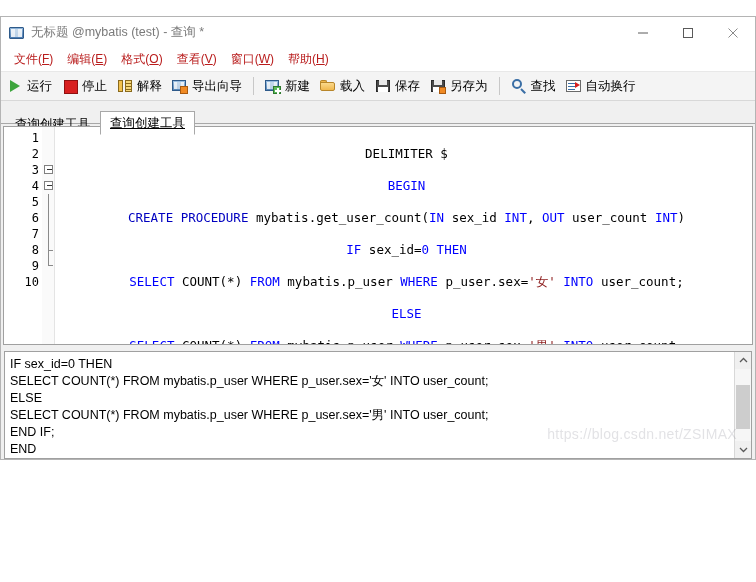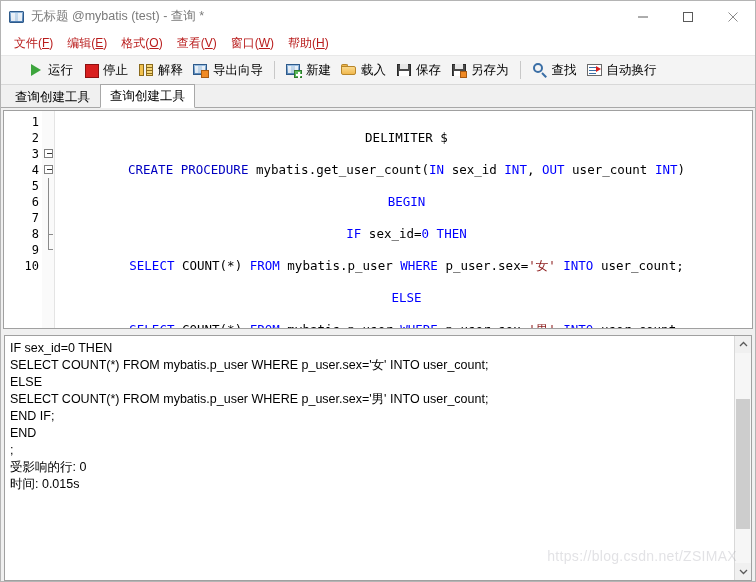--- a/index.html
+++ b/index.html
@@ -4,26 +4,27 @@
 <style>
   * { box-sizing: border-box; }
   html, body {
     margin: 0; padding: 0;
     width: 756px; height: 582px;
     overflow: hidden;
     background: #ffffff;
     font-family: "Liberation Sans", "DejaVu Sans", sans-serif;
   }
   #app {
-    width: 756px; height: 582px;
+    width: 756px; height: 444px;
     position: relative;
     background: #f0f0f0;
     border: 1px solid #b4b4b4;
     display: flex;
     flex-direction: column;
+    margin-top: 16px;
   }
 
   
   .titlebar {
     height: 31px;
     background: #ffffff;
     display: flex;
     align-items: center;
     flex: 0 0 auto;
     position: relative;
@@ -84,21 +85,21 @@
   }
   .menuitem u { text-decoration: underline; }
 
   
   .toolbar {
     height: 29px;
     background: #f4f4f4;
     border-bottom: 1px solid #d8d8d8;
     display: flex;
     align-items: center;
-    padding-left: 22px;
+    padding-left: 1px;
     flex: 0 0 auto;
   }
   .tbtn {
     display: flex; align-items: center;
     height: 24px;
     padding: 0 5px;
     font-size: 12.5px;
     color: #000;
     white-space: nowrap;
   }
@@ -169,21 +170,22 @@
     border-bottom: 1px solid #a8a8a8;
   }
   .edtab {
     font-size: 12.5px;
     padding: 3px 9px 3px 9px;
     color:#000;
     line-height: 16px;
     border: 1px solid transparent;
     border-bottom: none;
     position: relative;
-    top: 1px;
+    top: 12px;
+    text-decoration: underline;
   }
   .edtab.active {
     background:#ffffff;
     border-color:#a8a8a8;
     border-bottom: 1px solid #ffffff;
     z-index:2;
   }
 
   
   .editor-wrap {
@@ -510,22 +512,22 @@
           <i class="fold-line fold-mid"></i>
         </div>
       <div class="fr">
           <i class="fold-endtick"></i>
         </div>
       <div class="fr"></div>
     </div>
 
     <div class="code">
 <div class="line"><span class="pl">DELIMITER $</span></div>
+<div class="line"><span class="kw">BEGIN</span></div>
 <div class="line"><span class="fn">CREATE PROCEDURE</span><span class="pl"> mybatis.get_user_count(</span><span class="kw">IN</span><span class="pl"> sex_id </span><span class="kw">INT</span><span class="pl">, </span><span class="kw">OUT</span><span class="pl"> user_count </span><span class="kw">INT</span><span class="pl">)</span></div>
-<div class="line"><span class="kw">BEGIN</span></div>
 <div class="line"><span class="kw">IF</span><span class="pl"> sex_id=</span><span class="kw">0</span><span class="pl"> </span><span class="kw">THEN</span></div>
 <div class="line"><span class="kw">SELECT</span><span class="pl"> COUNT(*) </span><span class="kw">FROM</span><span class="pl"> mybatis.p_user </span><span class="kw">WHERE</span><span class="pl"> p_user.sex=</span><span class="str">'</span><span class="cjk">女</span><span class="str">'</span><span class="pl"> </span><span class="kw">INTO</span><span class="pl"> user_count;</span></div>
 <div class="line"><span class="kw">ELSE</span></div>
 <div class="line"><span class="kw">SELECT</span><span class="pl"> COUNT(*) </span><span class="kw">FROM</span><span class="pl"> mybatis.p_user </span><span class="kw">WHERE</span><span class="pl"> p_user.sex=</span><span class="str">'</span><span class="cjk">男</span><span class="str">'</span><span class="pl"> </span><span class="kw">INTO</span><span class="pl"> user_count;</span></div>
 
 
 
     </div>
   </div>
 

